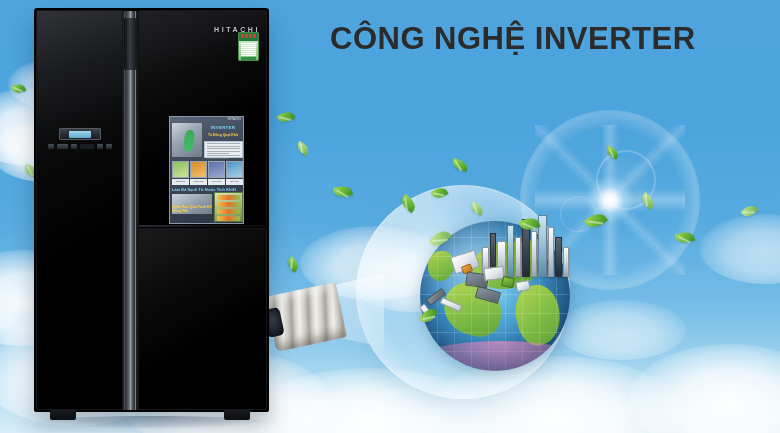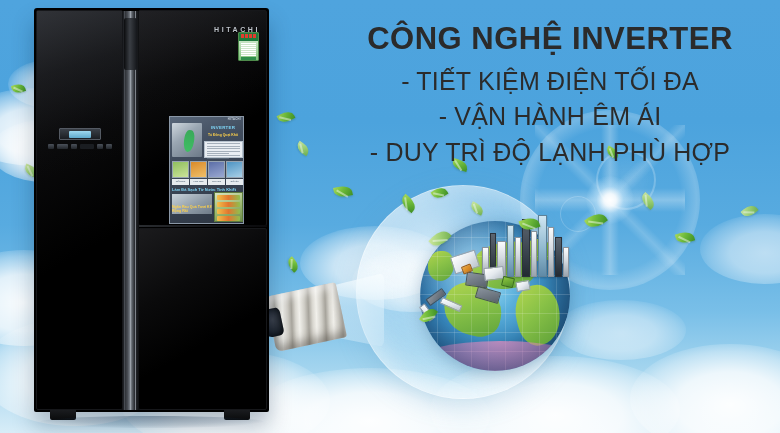--- a/index.html
+++ b/index.html
@@ -71,21 +71,20 @@
       linear-gradient(135deg,rgba(255,255,255,0) 46%, rgba(255,255,255,.18) 50%, rgba(255,255,255,0) 54%);
     pointer-events:none;
   }
 
   
   .copy {
     position:absolute;
     left:330px; top:22px;
     width:440px;
     color:#2b2b2b;
-    text-align:center;
   }
   .headline {
     font-size:31px;
     font-weight:bold;
     letter-spacing:.5px;
     line-height:1.12;
     color:#2b2b2b;
     white-space:nowrap;
   }
   .bullets { margin-top:7px; }
@@ -588,20 +587,15 @@
       <div class="st-foot">Ngăn Rau Quả Tươi Kế Rộng Rãi</div>
     </div>
 
     <div class="foot foot-l"></div>
     <div class="foot foot-r"></div>
     <div class="fr-shadow"></div>
   </div>
 
   <div class="copy">
     <div class="headline">CÔNG NGHỆ INVERTER</div>
-    <div class="bullets">
-      <div class="bullet">- TIẾT KIỆM ĐIỆN TỐI ĐA</div>
-      <div class="bullet">- VẬN HÀNH ÊM ÁI</div>
-      <div class="bullet">- DUY TRÌ ĐỘ LẠNH PHÙ HỢP</div>
-    </div>
   </div>
 
 </div>
 
 </body></html>

